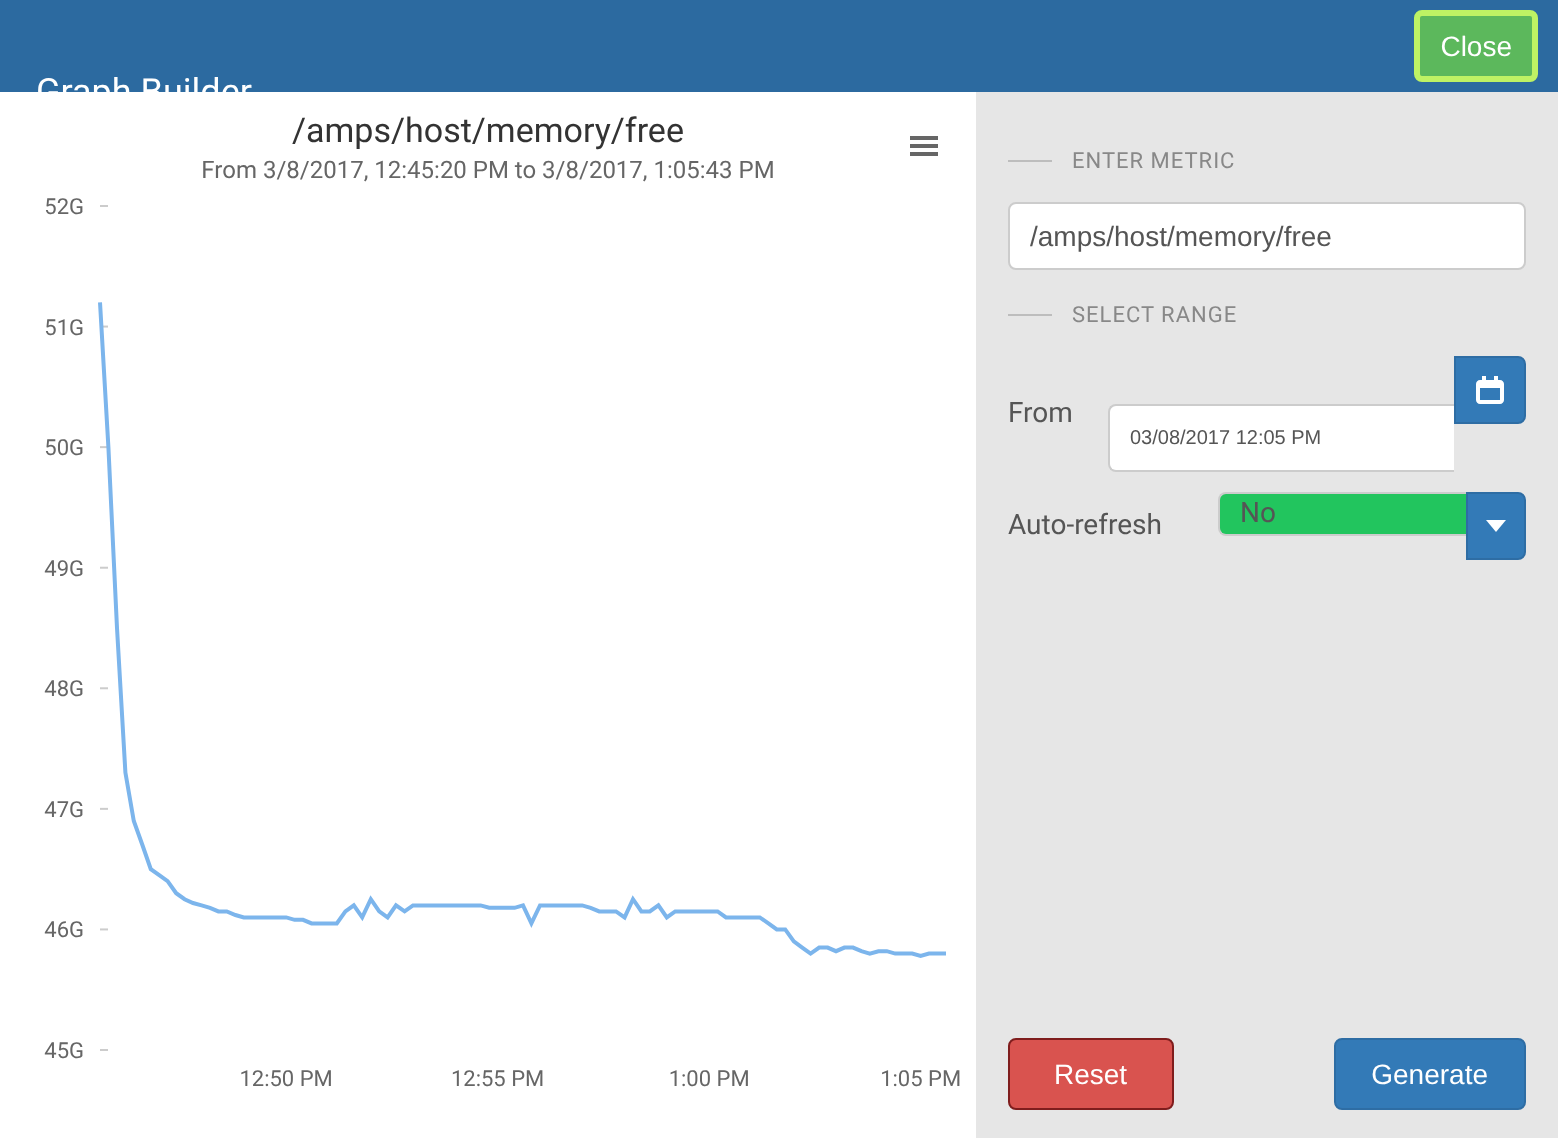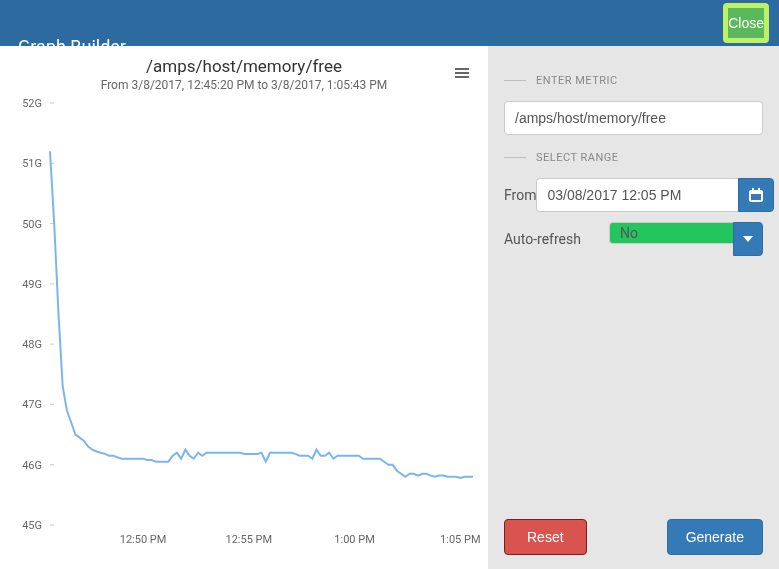--- a/index.html
+++ b/index.html
@@ -1,37 +1,37 @@
 <!DOCTYPE html>
 <html><head>
 <meta charset="utf-8">
 <style>
   * { box-sizing: border-box; margin: 0; padding: 0; }
   body { font-family: -apple-system, BlinkMacSystemFont, "Segoe UI", Roboto, "Helvetica Neue", Arial, sans-serif; font-size: 14px; color: #333; width: 779px; height: 569px; background: #fff; overflow: hidden; }
   .header { background: #2c6aa0; color: #fff; height: 46px; display: flex; align-items: center; justify-content: space-between; padding: 0 10px 0 18px; }
   .header-title { font-size: 18px; font-weight: 400; margin-top: 46px; }
-  .close-btn { background: #5cb85c; border: 5px solid #bef264; color: #fff; padding: 7px 0; font-size: 14px; border-radius: 4px; cursor: pointer; }
+  .close-btn { background: #5cb85c; border: 3px solid #bef264; color: #fff; padding: 7px 10px; font-size: 14px; border-radius: 4px; cursor: pointer; }
   .body { display: flex; height: 523px; }
   .chart-pane { flex: 1; padding: 10px 5px 5px 5px; position: relative; }
   .chart-header { text-align: center; position: relative; }
   .chart-title { font-size: 17px; color: #333; font-weight: 400; margin-bottom: 2px; }
   .chart-subtitle { font-size: 12px; color: #666; }
   .hamburger-icon { position: absolute; right: 14px; top: 10px; cursor: pointer; }
   .hamburger-icon div { width: 14px; height: 2px; background: #666; margin: 2px 0; }
   .chart-area { position: relative; height: 455px; margin-top: 6px; }
   .chart-svg { width: 100%; height: 100%; }
   .side-pane { width: 291px; background: #e6e6e6; padding: 12px 16px 14px 16px; display: flex; flex-direction: column; }
   .section-sep { display: flex; align-items: center; margin: 16px 0 14px 0; }
   .section-sep .line { flex: 0 0 22px; height: 1px; background: #bdbdbd; }
   .section-sep .label { font-size: 11px; color: #888; letter-spacing: 0.5px; margin-left: 10px; }
   .metric-input { width: 100%; height: 34px; border: 1px solid #ccc; border-radius: 4px; padding: 0 10px; font-size: 14px; color: #555; }
   .field-row { display: flex; align-items: center; margin-bottom: 10px; }
   .field-label { width: 50px; font-size: 14px; color: #555; }
   .field-input-wrap { flex: 1; display: flex; }
-  .field-input { flex: 1; height: 34px; border: 1px solid #ccc; border-radius: 4px 0 0 4px; padding: 0 10px; font-size: 14px; color: #555; border-right: none; }
+  .field-input { flex: 1; height: 34px; border: 1px solid #ccc; border-radius: 4px 0 0 4px; padding: 0 10px; font-size: 10px; color: #555; border-right: none; margin-top: 24px; }
   .field-input::placeholder { color: #999; }
   .cal-btn { width: 36px; height: 34px; background: #337ab7; border: 1px solid #2e6da4; border-radius: 0 4px 4px 0; display: flex; align-items: center; justify-content: center; cursor: pointer; }
   .cal-btn svg { fill: #fff; }
   .select-wrap { flex: 1; display: flex; }
   .select-main { flex: 1; height: 22px; border: 1px solid #ccc; border-radius: 4px 0 0 4px; background: #22c55e; padding: 0 10px; font-size: 14px; color: #555; display: flex; align-items: center; border-right: none; }
   .select-arrow { width: 30px; height: 34px; background: #337ab7; border: 1px solid #2e6da4; border-radius: 0 4px 4px 0; display: flex; align-items: center; justify-content: center; cursor: pointer; }
   .select-arrow svg { fill: #fff; }
   .spacer { flex: 1; }
   .footer-btns { display: flex; justify-content: space-between; }
   .reset-btn { background: #d9534f; border: 1px solid #7f1d1d; color: #fff; padding: 8px 22px; font-size: 14px; border-radius: 4px; cursor: pointer; }

